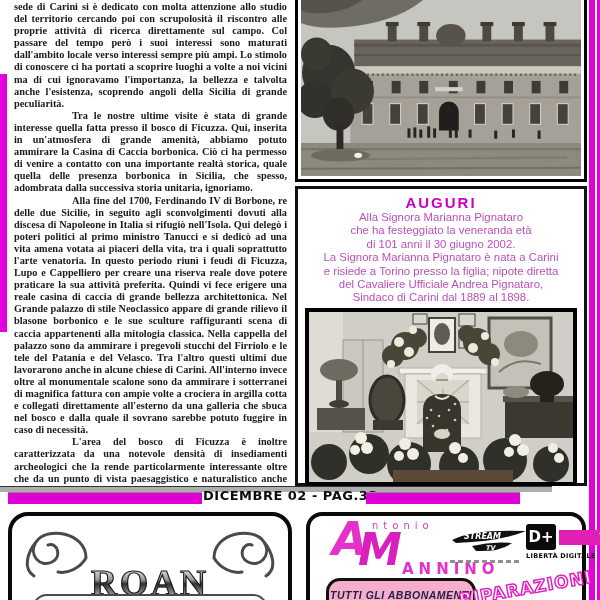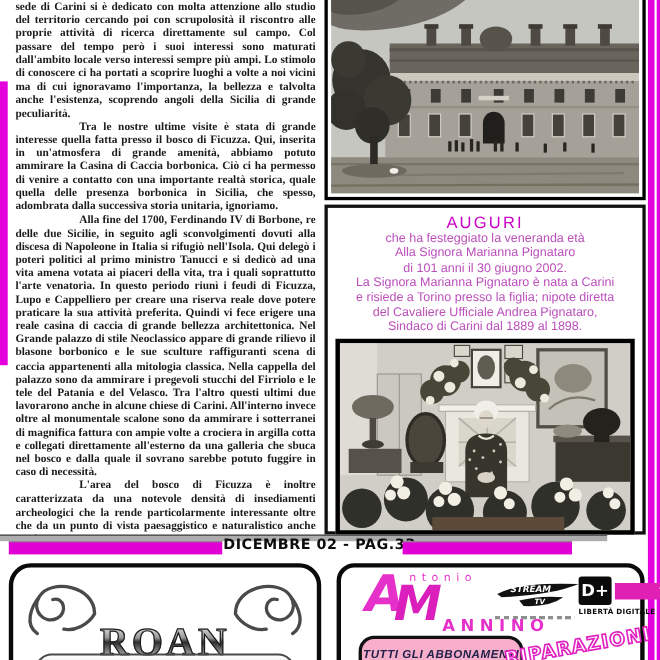--- a/index.html
+++ b/index.html
@@ -18,21 +18,21 @@
   .text-col p:first-child{text-indent:0;}
 
   
   .photo-frame{position:absolute;left:295px;top:-14px;width:292px;height:196px;
                border:3px solid #000;background:#fff;box-sizing:border-box;padding:3px;}
   .photo-frame svg{display:block;width:100%;height:100%;}
 
   .auguri-box{position:absolute;left:295px;top:186px;width:292px;height:300px;
               border:3px solid #111;box-sizing:border-box;background:#fff;
               font-family:"Liberation Sans",sans-serif;text-align:center;}
-  .auguri-title{margin-top:5px;font-size:15px;font-weight:normal;letter-spacing:2px;color:#c800c8;}
+  .auguri-title{margin-top:5px;font-size:15px;font-weight:bold;letter-spacing:2px;color:#c800c8;}
   .auguri-line{font-size:11.4px;line-height:13.4px;color:#bb4fbb;}
   .woman-frame{margin:3px auto 0;width:272px;height:178px;border:4px solid #000;
                box-sizing:border-box;background:#d0cec7;}
   .woman-frame svg{display:block;width:100%;height:100%;}
 
   
   .gray-strip{position:absolute;left:0;top:486px;width:552px;height:5px;background:#adadad;border-top:1px solid #333;}
   .banner-bar{position:absolute;top:492px;height:11px;background:#e000d4;border-top:1px solid #8a8a8a;}
   .banner-bar.l{left:8px;width:194px;}
   .banner-bar.r{left:366px;width:154px;}
@@ -176,22 +176,22 @@
         <circle cx="16" cy="60" r="16" fill="#3a3932"></circle>
         <rect x="36" y="128" width="7" height="26" fill="#2b2a25"></rect>
         <ellipse cx="40" cy="158" rx="30" ry="6" fill="#6e6a60"></ellipse>
       </g>
       <ellipse cx="58" cy="158" rx="4" ry="2.5" fill="#f2f0e8"></ellipse>
     </svg>
   </div>
 
   <div class="auguri-box">
     <div class="auguri-title">AUGURI</div>
+    <div class="auguri-line">Alla Signora Marianna Pignataro</div>
     <div class="auguri-line">che ha festeggiato la veneranda età</div>
-    <div class="auguri-line">Alla Signora Marianna Pignataro</div>
     <div class="auguri-line">di 101 anni il 30 giugno 2002.</div>
     <div class="auguri-line">La Signora Marianna Pignataro è nata a Carini</div>
     <div class="auguri-line">e risiede a Torino presso la figlia; nipote diretta</div>
     <div class="auguri-line">del Cavaliere Ufficiale Andrea Pignataro,</div>
     <div class="auguri-line">Sindaco di Carini dal 1889 al 1898.</div>
 
     <div class="woman-frame">
       <svg viewBox="0 0 264 170" preserveAspectRatio="none">
         <rect x="0" y="0" width="264" height="170" fill="#d0cec7"></rect>
         <rect x="0" y="0" width="34" height="120" fill="#dedcd5"></rect>

